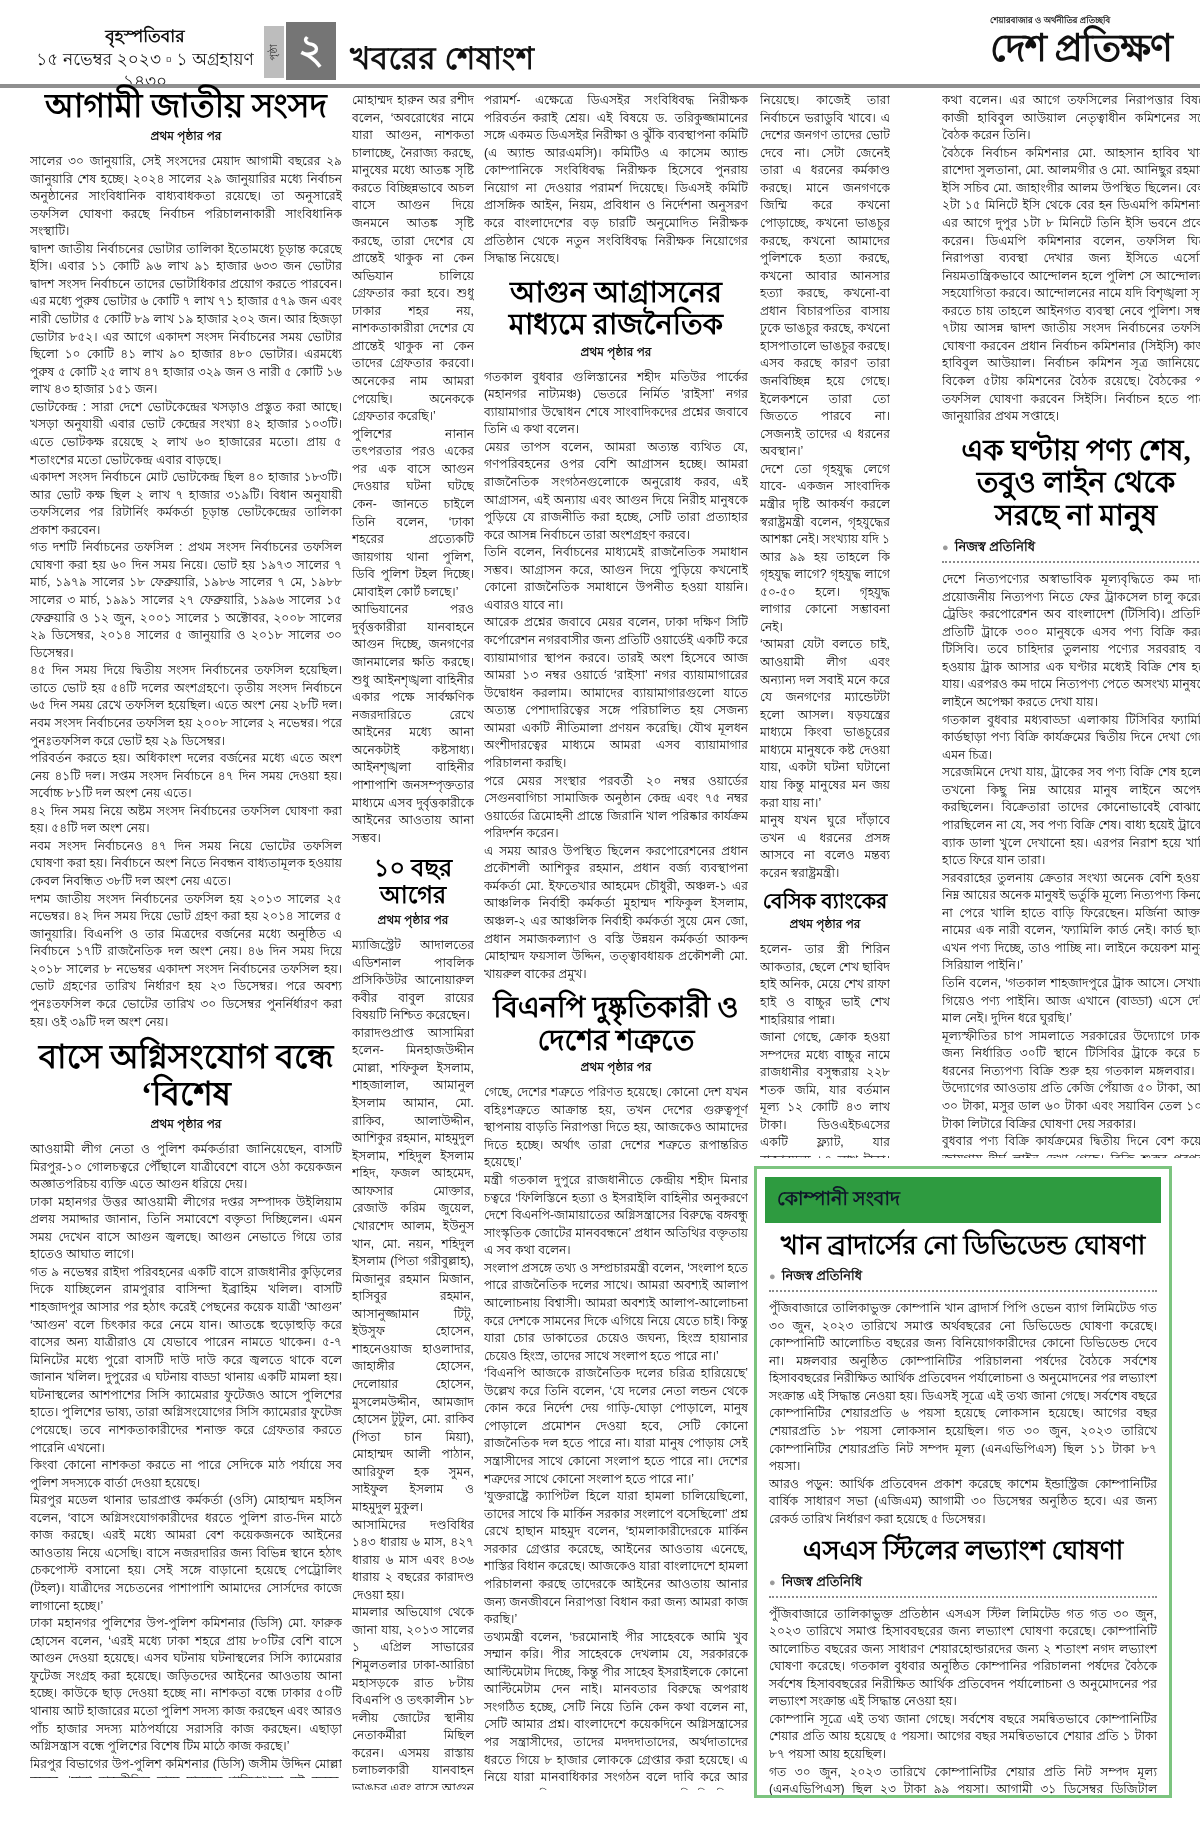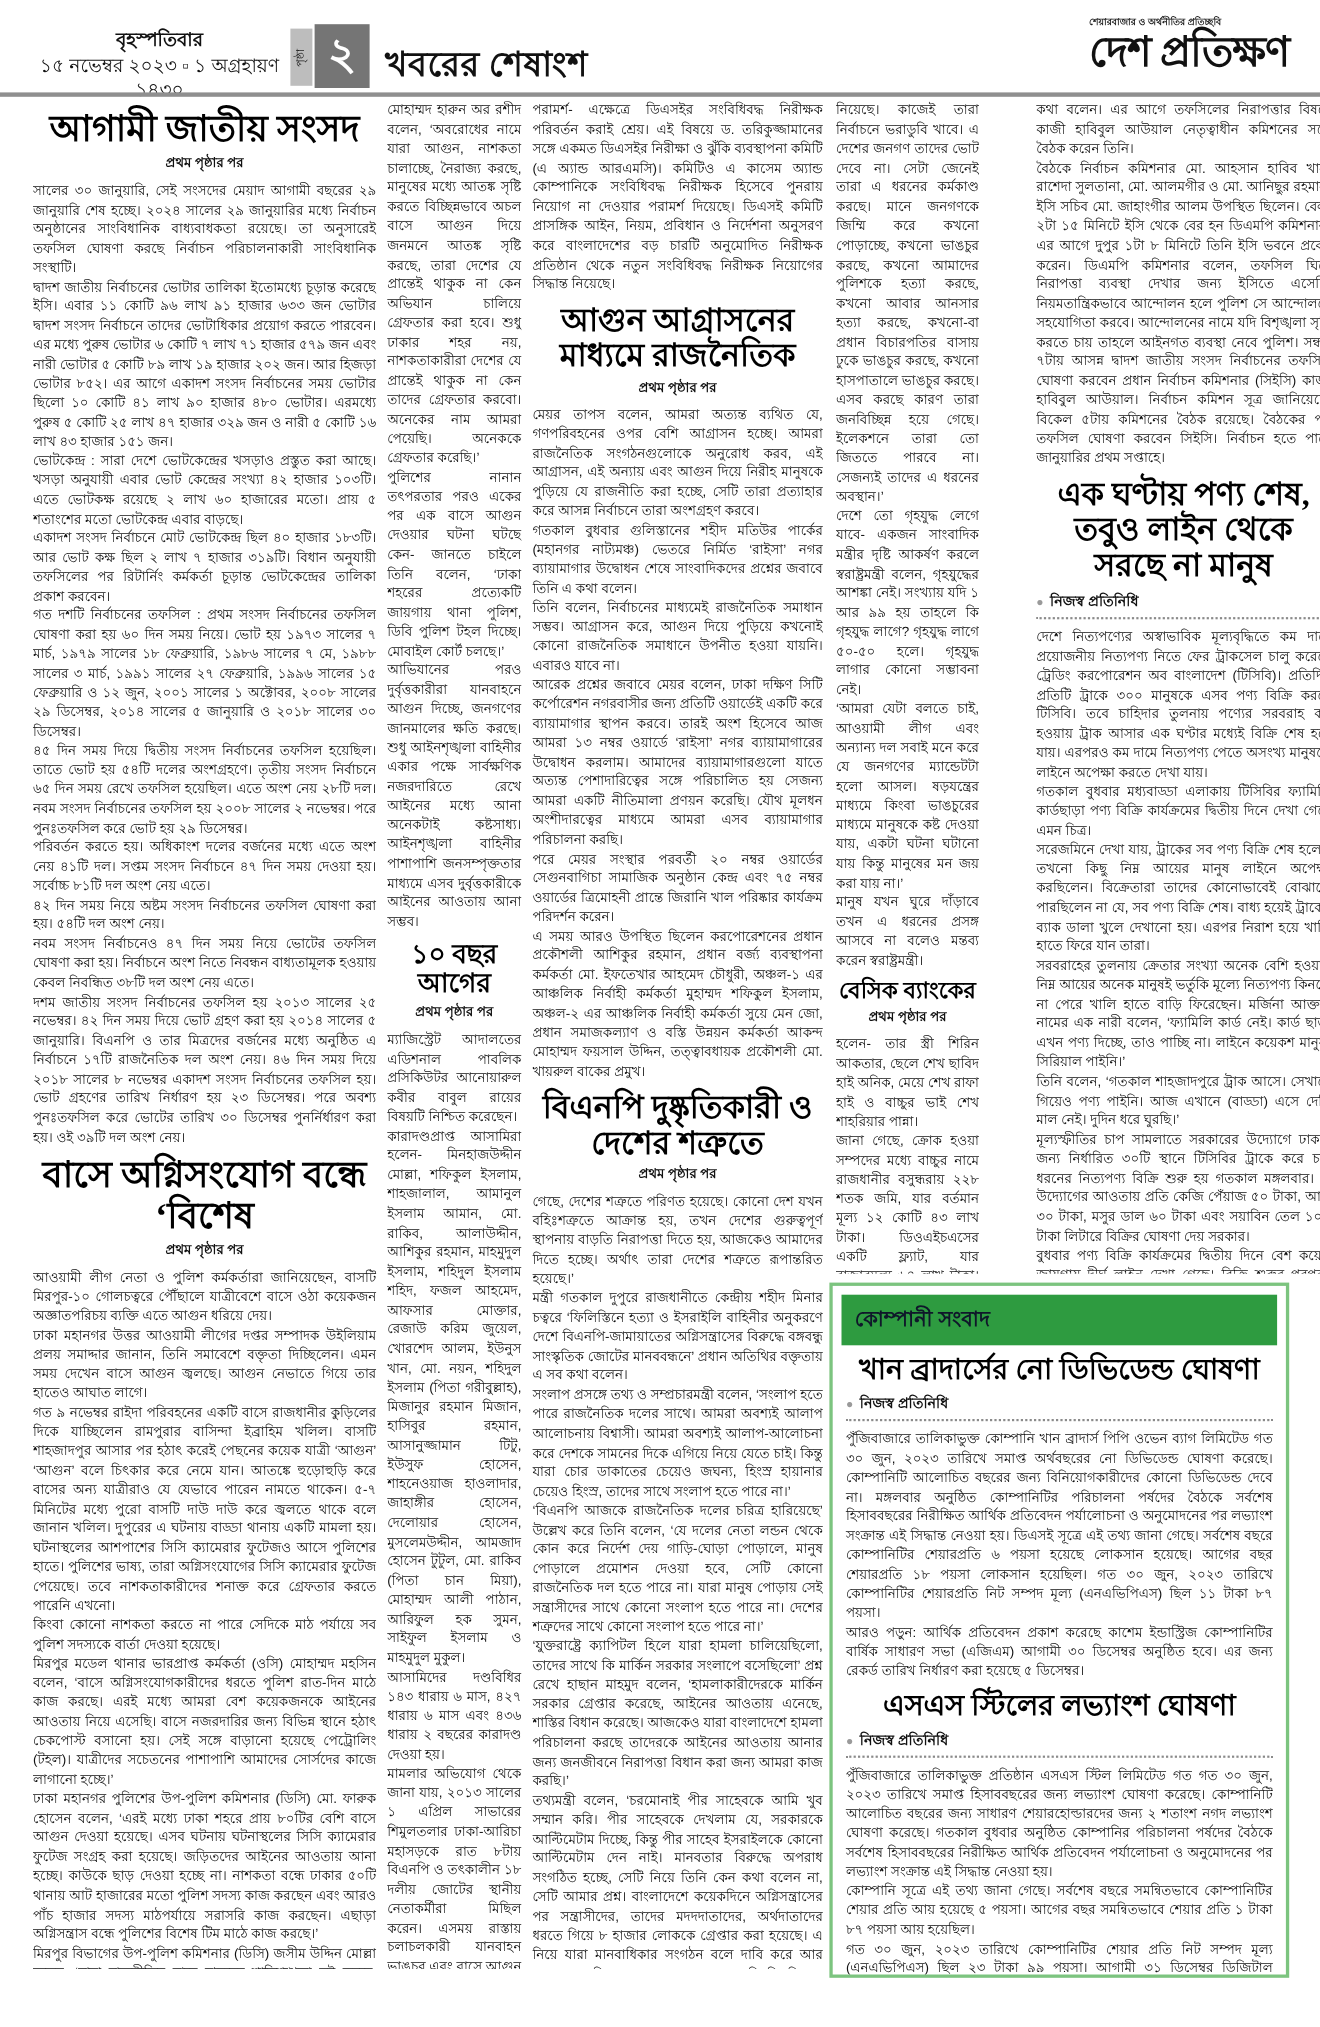--- a/index.html
+++ b/index.html
@@ -62,21 +62,21 @@
       <span>২</span>
     </div>
     <div class="section-title">খবরের শেষাংশ</div>
     <div class="logo">
       <div class="tagline">শেয়ারবাজার ও অর্থনীতির প্রতিচ্ছবি</div>
       <div class="brand">দেশ প্রতিক্ষণ</div>
     </div>
   </div>
   <div id="head-rule"></div>
 
-  <div class="colblock" style="left:30px;  top:92px; width:312px; height:1698px;">
+  <div class="colblock" style="left:30px;  top:80px; width:312px; height:1698px;">
       <article class="article">
         <div class="headline xl">আগামী জাতীয় সংসদ</div>
         <div class="continued">প্রথম পৃষ্ঠার পর</div>
         <p class="para">সালের ৩০ জানুয়ারি, সেই সংসদের মেয়াদ আগামী বছরের ২৯ জানুয়ারি শেষ হচ্ছে। ২০২৪ সালের ২৯ জানুয়ারির মধ্যে নির্বাচন অনুষ্ঠানের সাংবিধানিক বাধ্যবাধকতা রয়েছে। তা অনুসারেই তফসিল ঘোষণা করছে নির্বাচন পরিচালনাকারী সাংবিধানিক সংস্থাটি।</p>
         <p class="para">দ্বাদশ জাতীয় নির্বাচনের ভোটার তালিকা ইতোমধ্যে চূড়ান্ত করেছে ইসি। এবার ১১ কোটি ৯৬ লাখ ৯১ হাজার ৬৩৩ জন ভোটার দ্বাদশ সংসদ নির্বাচনে তাদের ভোটাধিকার প্রয়োগ করতে পারবেন। এর মধ্যে পুরুষ ভোটার ৬ কোটি ৭ লাখ ৭১ হাজার ৫৭৯ জন এবং নারী ভোটার ৫ কোটি ৮৯ লাখ ১৯ হাজার ২০২ জন। আর হিজড়া ভোটার ৮৫২। এর আগে একাদশ সংসদ নির্বাচনের সময় ভোটার ছিলো ১০ কোটি ৪১ লাখ ৯০ হাজার ৪৮০ ভোটার। এরমধ্যে পুরুষ ৫ কোটি ২৫ লাখ ৪৭ হাজার ৩২৯ জন ও নারী ৫ কোটি ১৬ লাখ ৪৩ হাজার ১৫১ জন।</p>
         <p class="para">ভোটকেন্দ্র : সারা দেশে ভোটকেন্দ্রের খসড়াও প্রস্তুত করা আছে। খসড়া অনুযায়ী এবার ভোট কেন্দ্রের সংখ্যা ৪২ হাজার ১০৩টি। এতে ভোটকক্ষ রয়েছে ২ লাখ ৬০ হাজারের মতো। প্রায় ৫ শতাংশের মতো ভোটকেন্দ্র এবার বাড়ছে।</p>
         <p class="para">একাদশ সংসদ নির্বাচনে মোট ভোটকেন্দ্র ছিল ৪০ হাজার ১৮৩টি। আর ভোট কক্ষ ছিল ২ লাখ ৭ হাজার ৩১৯টি। বিধান অনুযায়ী তফসিলের পর রিটার্নিং কর্মকর্তা চূড়ান্ত ভোটকেন্দ্রের তালিকা প্রকাশ করবেন।</p>
         <p class="para">গত দশটি নির্বাচনের তফসিল : প্রথম সংসদ নির্বাচনের তফসিল ঘোষণা করা হয় ৬০ দিন সময় নিয়ে। ভোট হয় ১৯৭৩ সালের ৭ মার্চ, ১৯৭৯ সালের ১৮ ফেব্রুয়ারি, ১৯৮৬ সালের ৭ মে, ১৯৮৮ সালের ৩ মার্চ, ১৯৯১ সালের ২৭ ফেব্রুয়ারি, ১৯৯৬ সালের ১৫ ফেব্রুয়ারি ও ১২ জুন, ২০০১ সালের ১ অক্টোবর, ২০০৮ সালের ২৯ ডিসেম্বর, ২০১৪ সালের ৫ জানুয়ারি ও ২০১৮ সালের ৩০ ডিসেম্বর।</p>
         <p class="para">৪৫ দিন সময় দিয়ে দ্বিতীয় সংসদ নির্বাচনের তফসিল হয়েছিল। তাতে ভোট হয় ৫৪টি দলের অংশগ্রহণে। তৃতীয় সংসদ নির্বাচনে ৬৫ দিন সময় রেখে তফসিল হয়েছিল। এতে অংশ নেয় ২৮টি দল। নবম সংসদ নির্বাচনের তফসিল হয় ২০০৮ সালের ২ নভেম্বর। পরে পুনঃতফসিল করে ভোট হয় ২৯ ডিসেম্বর।</p>
         <p class="para">পরিবর্তন করতে হয়। অধিকাংশ দলের বর্জনের মধ্যে এতে অংশ নেয় ৪১টি দল। সপ্তম সংসদ নির্বাচনে ৪৭ দিন সময় দেওয়া হয়। সর্বোচ্চ ৮১টি দল অংশ নেয় এতে।</p>
@@ -111,22 +111,22 @@
         <p class="para">মামলার অভিযোগ থেকে জানা যায়, ২০১৩ সালের ১ এপ্রিল সাভারের শিমুলতলার ঢাকা-আরিচা মহাসড়কে রাত ৮টায় বিএনপি ও তৎকালীন ১৮ দলীয় জোটের স্থানীয় নেতাকর্মীরা মিছিল করেন। এসময় রাস্তায় চলাচলকারী যানবাহন ভাঙচুর এবং বাসে আগুন দেওয়া হয়। এ ঘটনায় সাভার থানার সহকারী উপপরিদর্শক ফারুক জামান বাদী হয়ে মামলা করেন। ২০১৩ সালের ২৯ জুন মামলার তদন্ত কর্মকর্তা পরিদর্শক আমিনুর রহমান চার্জশিট দাখিল করেন। বিচারকাজ চলাকালে রাষ্ট্রপক্ষে সাতজন আদালতে সাক্ষ্য দেন।</p>
       </article>
     </div>
   <div class="colblock" style="left:484px; top:92px; width:264px; height:1698px;">
       <article class="article">
         <p class="para">পরামর্শ- এক্ষেত্রে ডিএসইর সংবিধিবদ্ধ নিরীক্ষক পরিবর্তন করাই শ্রেয়। এই বিষয়ে ড. তরিকুজ্জামানের সঙ্গে একমত ডিএসইর নিরীক্ষা ও ঝুঁকি ব্যবস্থাপনা কমিটি (এ অ্যান্ড আরএমসি)। কমিটিও এ কাসেম অ্যান্ড কোম্পানিকে সংবিধিবদ্ধ নিরীক্ষক হিসেবে পুনরায় নিয়োগ না দেওয়ার পরামর্শ দিয়েছে। ডিএসই কমিটি প্রাসঙ্গিক আইন, নিয়ম, প্রবিধান ও নির্দেশনা অনুসরণ করে বাংলাদেশের বড় চারটি অনুমোদিত নিরীক্ষক প্রতিষ্ঠান থেকে নতুন সংবিধিবদ্ধ নিরীক্ষক নিয়োগের সিদ্ধান্ত নিয়েছে।</p>
       </article>
       <article class="article">
         <div class="headline lg">আগুন আগ্রাসনের মাধ্যমে রাজনৈতিক</div>
         <div class="continued">প্রথম পৃষ্ঠার পর</div>
+        <p class="para">গতকাল বুধবার গুলিস্তানের শহীদ মতিউর পার্কের (মহানগর নাট্যমঞ্চ) ভেতরে নির্মিত ‘রাইসা’ নগর ব্যায়ামাগার উদ্বোধন শেষে সাংবাদিকদের প্রশ্নের জবাবে তিনি এ কথা বলেন।</p>
         <p class="para">মেয়র তাপস বলেন, আমরা অত্যন্ত ব্যথিত যে, গণপরিবহনের ওপর বেশি আগ্রাসন হচ্ছে। আমরা রাজনৈতিক সংগঠনগুলোকে অনুরোধ করব, এই আগ্রাসন, এই অন্যায় এবং আগুন দিয়ে নিরীহ মানুষকে পুড়িয়ে যে রাজনীতি করা হচ্ছে, সেটি তারা প্রত্যাহার করে আসন্ন নির্বাচনে তারা অংশগ্রহণ করবে।</p>
-        <p class="para">গতকাল বুধবার গুলিস্তানের শহীদ মতিউর পার্কের (মহানগর নাট্যমঞ্চ) ভেতরে নির্মিত ‘রাইসা’ নগর ব্যায়ামাগার উদ্বোধন শেষে সাংবাদিকদের প্রশ্নের জবাবে তিনি এ কথা বলেন।</p>
         <p class="para">তিনি বলেন, নির্বাচনের মাধ্যমেই রাজনৈতিক সমাধান সম্ভব। আগ্রাসন করে, আগুন দিয়ে পুড়িয়ে কখনোই কোনো রাজনৈতিক সমাধানে উপনীত হওয়া যায়নি। এবারও যাবে না।</p>
         <p class="para">আরেক প্রশ্নের জবাবে মেয়র বলেন, ঢাকা দক্ষিণ সিটি কর্পোরেশন নগরবাসীর জন্য প্রতিটি ওয়ার্ডেই একটি করে ব্যায়ামাগার স্থাপন করবে। তারই অংশ হিসেবে আজ আমরা ১৩ নম্বর ওয়ার্ডে ‘রাইসা’ নগর ব্যায়ামাগারের উদ্বোধন করলাম। আমাদের ব্যায়ামাগারগুলো যাতে অত্যন্ত পেশাদারিত্বের সঙ্গে পরিচালিত হয় সেজন্য আমরা একটি নীতিমালা প্রণয়ন করেছি। যৌথ মূলধন অংশীদারত্বের মাধ্যমে আমরা এসব ব্যায়ামাগার পরিচালনা করছি।</p>
         <p class="para">পরে মেয়র সংস্থার পরবর্তী ২০ নম্বর ওয়ার্ডের সেগুনবাগিচা সামাজিক অনুষ্ঠান কেন্দ্র এবং ৭৫ নম্বর ওয়ার্ডের ত্রিমোহনী প্রান্তে জিরানি খাল পরিষ্কার কার্যক্রম পরিদর্শন করেন।</p>
         <p class="para">এ সময় আরও উপস্থিত ছিলেন করপোরেশনের প্রধান প্রকৌশলী আশিকুর রহমান, প্রধান বর্জ্য ব্যবস্থাপনা কর্মকর্তা মো. ইফতেখার আহমেদ চৌধুরী, অঞ্চল-১ এর আঞ্চলিক নির্বাহী কর্মকর্তা মুহাম্মদ শফিকুল ইসলাম, অঞ্চল-২ এর আঞ্চলিক নির্বাহী কর্মকর্তা সুয়ে মেন জো, প্রধান সমাজকল্যাণ ও বস্তি উন্নয়ন কর্মকর্তা আকন্দ মোহাম্মদ ফয়সাল উদ্দিন, তত্ত্বাবধায়ক প্রকৌশলী মো. খায়রুল বাকের প্রমুখ।</p>
       </article>
       <article class="article">
         <div class="headline lg">বিএনপি দুষ্কৃতিকারী ও দেশের শত্রুতে</div>
         <div class="continued">প্রথম পৃষ্ঠার পর</div>
         <p class="para">গেছে, দেশের শত্রুতে পরিণত হয়েছে। কোনো দেশ যখন বহিঃশত্রুতে আক্রান্ত হয়, তখন দেশের গুরুত্বপূর্ণ স্থাপনায় বাড়তি নিরাপত্তা দিতে হয়, আজকেও আমাদের দিতে হচ্ছে। অর্থাৎ তারা দেশের শত্রুতে রূপান্তরিত হয়েছে।’</p>
         <p class="para">মন্ত্রী গতকাল দুপুরে রাজধানীতে কেন্দ্রীয় শহীদ মিনার চত্বরে ‘ফিলিস্তিনে হত্যা ও ইসরাইলি বাহিনীর অনুকরণে দেশে বিএনপি-জামায়াতের অগ্নিসন্ত্রাসের বিরুদ্ধে বঙ্গবন্ধু সাংস্কৃতিক জোটের মানববন্ধনে’ প্রধান অতিথির বক্তৃতায় এ সব কথা বলেন।</p>

